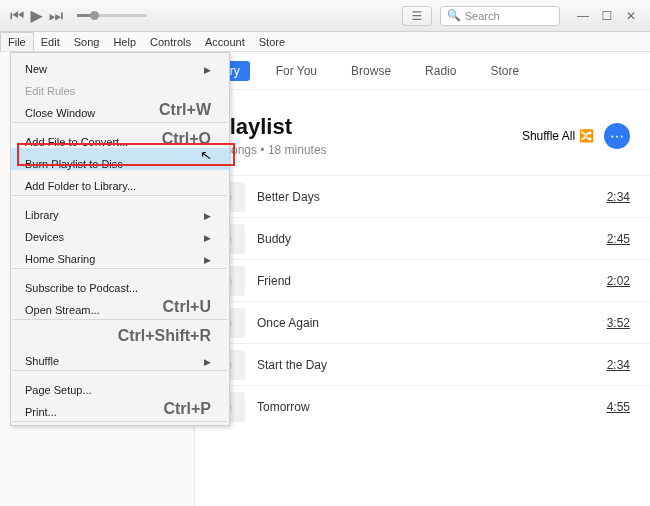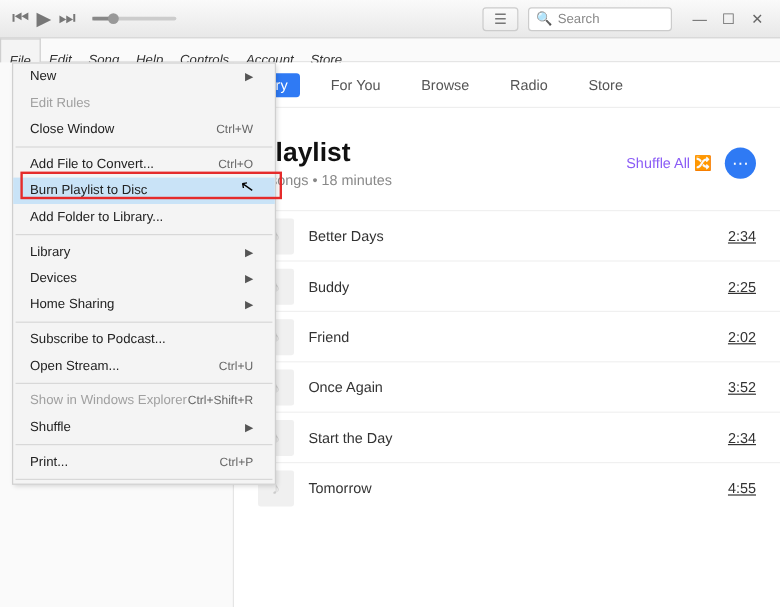--- a/index.html
+++ b/index.html
@@ -12,47 +12,47 @@
 .vol::before { content: ""; position: absolute; left: 0; top: 0; width: 20%; height: 100%; background: #888; }
 .vol::after { content: ""; position: absolute; left: 18%; top: -3px; width: 9px; height: 9px; background: #999; border-radius: 50%; }
 .apple { position: absolute; left: 50%; transform: translateX(-50%); color: #888; font-size: 18px; }
 .right-ctrl { margin-left: auto; display: flex; align-items: center; gap: 8px; padding: 0 8px; }
 .listbtn { width: 30px; height: 20px; border: 1px solid #ccc; border-radius: 3px; display: flex; align-items: center; justify-content: center; color: #777; font-size: 12px; background: linear-gradient(#fafafa,#eee); }
 .search { width: 120px; height: 20px; border: 1px solid #ccc; border-radius: 3px; display: flex; align-items: center; padding: 0 6px; background: #fff; color: #888; font-size: 11px; gap: 4px; }
 .winbtns { display: flex; gap: 2px; margin-left: 4px; }
 .winbtn { width: 22px; height: 20px; display: flex; align-items: center; justify-content: center; color: #666; font-size: 12px; cursor: pointer; }
 
 .menubar { height: 20px; background: #fafafa; border-bottom: 1px solid #e0e0e0; display: flex; align-items: stretch; font-size: 11px; color: #333; }
-.menubar .mi { padding: 18px 7px; display: flex; align-items: center; cursor: pointer; font-style: italic; }
+.menubar .mi { padding: 0 7px; display: flex; align-items: center; cursor: pointer; }
 .menubar .mi.active { background: #f4f4f4; border: 1px solid #cfcfcf; border-bottom: none; }
 
 .content { position: absolute; top: 52px; left: 0; right: 0; bottom: 0; display: flex; }
 .sidebar { width: 195px; background: #fafafa; border-right: 1px solid #e5e5e5; }
 .main { flex: 1; background: #fff; display: flex; flex-direction: column; }
 
 .tabs { height: 38px; display: flex; align-items: center; gap: 18px; padding: 0 18px; font-size: 12px; color: #555; border-bottom: 1px solid #eee; }
 .tabs .tab { cursor: pointer; padding: 4px 8px; }
 .tabs .tab.active { background: #2f7af4; color: #fff; border-radius: 3px; padding: 3px 10px; }
 
 .header { display: flex; align-items: center; padding: 24px 20px 18px 20px; }
 .header .titleblk h1 { font-size: 22px; font-weight: 600; color: #111; }
 .header .sub { font-size: 12px; color: #888; margin-top: 3px; }
 .header .actions { margin-left: auto; display: flex; align-items: center; gap: 10px; }
-.shuffle { color: #8b5cf6; font-size: 12px; display: flex; align-items: center; gap: 4px; cursor: pointer; }
+.shuffle { color: #000000; font-size: 12px; display: flex; align-items: center; gap: 4px; cursor: pointer; }
 .morebtn { width: 26px; height: 26px; border-radius: 50%; background: #2f7af4; color: #fff; display: flex; align-items: center; justify-content: center; font-size: 14px; cursor: pointer; }
 
 .songs { flex: 1; }
 .song { height: 42px; display: flex; align-items: center; padding: 0 20px; border-top: 1px solid #f0f0f0; font-size: 12px; color: #333; gap: 12px; cursor: pointer; }
 .art { width: 30px; height: 30px; background: #f0f0f0; border-radius: 2px; display: flex; align-items: center; justify-content: center; color: #ccc; font-size: 14px; }
 .song .dur { margin-left: auto; text-decoration: underline; }
 
 .dropdown { position: absolute; top: 52px; left: 10px; width: 220px; background: #f4f4f4; border: 1px solid #cfcfcf; box-shadow: 2px 2px 4px rgba(0,0,0,0.15); font-size: 11px; color: #222; z-index: 50; }
-.dropdown .row { display: flex; align-items: center; height: 22px; padding: 0 18px 0 14px; cursor: pointer; position: relative; }
+.dropdown .row { display: flex; align-items: flex-end; height: 22px; padding: 0 18px 0 14px; cursor: pointer; position: relative; }
 .dropdown .row.disabled { color: #a0a0a0; cursor: default; }
-.dropdown .row .sc { margin-left: auto; color: #666; font-size: 10px; }
+.dropdown .row .sc { margin-left: auto; color: #666; font-size: 16px; font-weight: bold; }
 .dropdown .row .arr { margin-left: auto; font-size: 9px; color: #555; }
 .dropdown .sep { height: 1px; background: #d8d8d8; margin: 3px 2px; }
 .dropdown .row.highlight { background: #c9e3f7; }
 .ann { position: absolute; top: 143px; left: 17px; width: 218px; height: 23px; border: 2px solid #e52b2b; z-index: 60; pointer-events: none; }
 .cursor { position: absolute; top: 147px; left: 200px; z-index: 70; pointer-events: none; font-size: 14px; color: #000; transform: rotate(-10deg); }
 </style>
 </head>
 <body>
 
 <div class="titlebar">
@@ -114,21 +114,21 @@
     </div>
     <div class="songs" id="songs">
         <div class="song">
           <div class="art">♪</div>
           <span>Better Days</span>
           <span class="dur">2:34</span>
         </div>
         <div class="song">
           <div class="art">♪</div>
           <span>Buddy</span>
-          <span class="dur">2:25</span>
+          <span class="dur">2:45</span>
         </div>
         <div class="song">
           <div class="art">♪</div>
           <span>Friend</span>
           <span class="dur">2:02</span>
         </div>
         <div class="song">
           <div class="art">♪</div>
           <span>Once Again</span>
           <span class="dur">3:52</span>
@@ -186,28 +186,30 @@
     <div class="sep"></div>
     <div class="row">
       <span>Subscribe to Podcast...</span>
     </div>
     <div class="row">
       <span>Open Stream...</span>
       <span class="sc">Ctrl+U</span>
     </div>
     <div class="sep"></div>
     <div class="row disabled">
-      <span>Show in Windows Explorer</span>
       <span class="sc">Ctrl+Shift+R</span>
     </div>
     <div class="row">
       <span>Shuffle</span>
       <span class="arr">▶</span>
     </div>
     <div class="sep"></div>
+    <div class="row">
+      <span>Page Setup...</span>
+    </div>
     <div class="row">
       <span>Print...</span>
       <span class="sc">Ctrl+P</span>
     </div>
     <div class="sep"></div>
   </div>
 <div class="ann"></div>
 <span class="cursor">↖</span>
 
 </body></html>

